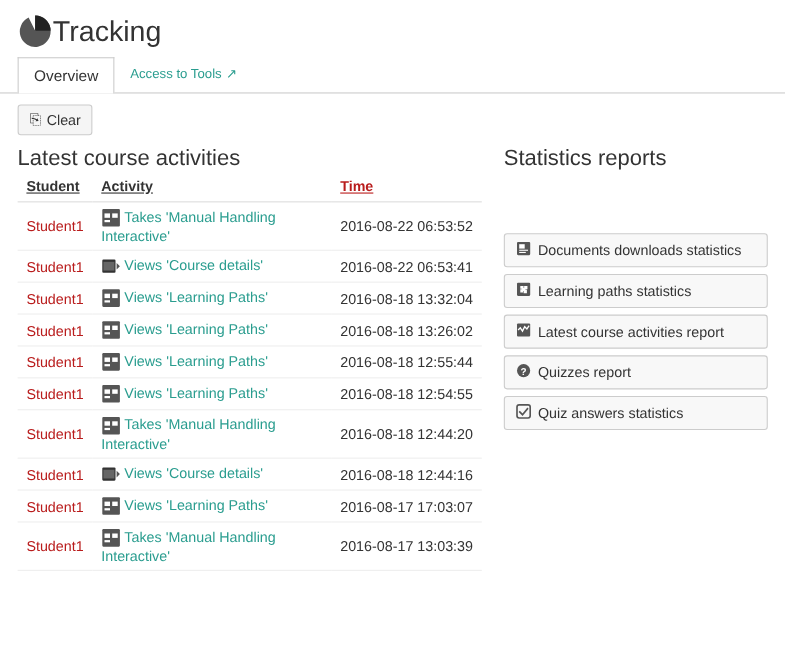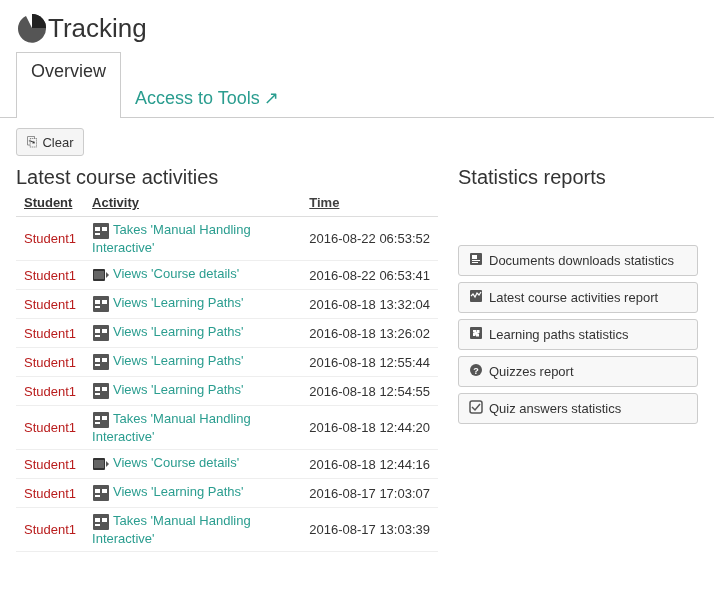--- a/index.html
+++ b/index.html
@@ -2,23 +2,23 @@
 <html><head>
   <meta charset="utf-8">
   <style>
     * { box-sizing: border-box; margin: 0; padding: 0; }
     body { font-family: Arial, sans-serif; font-size: 14px; color: #333; background: #fff; width: 714px; min-height: 609px; }
 
     .header { display: flex; align-items: center; padding: 12px 16px 8px 16px; text-align: right; }
     .header-title { font-size: 26px; font-weight: normal; color: #333; }
 
     .tabs { display: flex; border-bottom: 1px solid #ccc; padding: 0 16px; }
-    .tab { padding: 8px 14px; font-size: 18px; cursor: pointer; border: 1px solid transparent; border-bottom: none; margin-bottom: -1px; color: #333; background: #fff; }
+    .tab { padding: 8px 14px; font-size: 14px; cursor: pointer; border: 1px solid transparent; border-bottom: none; margin-bottom: -1px; color: #333; background: #fff; }
     .tab.active { border-color: #ccc; border-bottom-color: #fff; background: #fff; }
-    .tab-link { display: flex; align-items: center; gap: 4px; color: #2a9d8f; text-decoration: none; cursor: pointer; padding: 8px 14px; font-size: 18px; margin-top: 27px; }
+    .tab-link { display: flex; gap: 4px; color: #2a9d8f; text-decoration: none; cursor: pointer; padding: 8px 14px; font-size: 12px; }
 
     .toolbar { padding: 10px 16px; }
     .btn-clear { display: flex; align-items: center; gap: 5px; padding: 5px 10px; border: 1px solid #ccc; background: #f5f5f5; cursor: pointer; border-radius: 3px; font-size: 13px; color: #333; }
 
     .content { display: flex; padding: 0 16px; gap: 20px; }
 
     .left-panel { flex: 1; }
     .right-panel { width: 240px; }
 
     .section-title { font-size: 20px; font-weight: normal; color: #333; }
@@ -68,21 +68,21 @@
 </div>
 
 <div class="content">
   <div class="left-panel">
     <h2 class="section-title">Latest course activities</h2>
     <table>
       <thead>
         <tr>
           <th>Student</th>
           <th>Activity</th>
-          <th style="color:#404040;">Time</th>
+          <th style="color:#b91c1c;">Time</th>
         </tr>
       </thead>
       <tbody id="activities-tbody">
       <tr>
             <td><a class="student-link">Student1</a></td>
             <td><svg width="18" height="18" viewBox="0 0 18 18" style="vertical-align:middle;margin-right:3px;">
                 <rect x="1" y="1" width="16" height="16" rx="1" fill="#555"></rect>
                 <rect x="3" y="5" width="5" height="4" fill="#fff"></rect>
                 <rect x="10" y="5" width="5" height="4" fill="#fff"></rect>
                 <rect x="3" y="11" width="5" height="2" fill="#fff"></rect>
@@ -189,30 +189,30 @@
               <rect x="1" y="1" width="12" height="12" rx="1" fill="#555"></rect>
               <rect x="3" y="3" width="5" height="4" fill="#fff"></rect>
               <rect x="3" y="8" width="8" height="1" fill="#fff"></rect>
               <rect x="3" y="10" width="6" height="1" fill="#fff"></rect>
             </svg></span>
           <span>Documents downloads statistics</span>
         </button>
         <button class="stat-btn">
           <span><svg width="14" height="14" viewBox="0 0 14 14">
               <rect x="1" y="1" width="12" height="12" rx="1" fill="#555"></rect>
+              <path d="M4 4h3v1.5c0 .5.5.5.5 0V4h3v3H9c-.5 0-.5.5 0 .5H10v3H7V9c0-.5-.5-.5-.5 0V10H4V7h1c.5 0 .5-.5 0-.5H4V4z" fill="#fff"></path>
+            </svg></span>
+          <span>Learning paths statistics</span>
+        </button>
+        <button class="stat-btn">
+          <span><svg width="14" height="14" viewBox="0 0 14 14">
+              <rect x="1" y="1" width="12" height="12" rx="1" fill="#555"></rect>
               <polyline points="2,7 4,5 6,8 8,4 10,6 12,3" fill="none" stroke="#fff" stroke-width="1.2"></polyline>
             </svg></span>
           <span>Latest course activities report</span>
-        </button>
-        <button class="stat-btn">
-          <span><svg width="14" height="14" viewBox="0 0 14 14">
-              <rect x="1" y="1" width="12" height="12" rx="1" fill="#555"></rect>
-              <path d="M4 4h3v1.5c0 .5.5.5.5 0V4h3v3H9c-.5 0-.5.5 0 .5H10v3H7V9c0-.5-.5-.5-.5 0V10H4V7h1c.5 0 .5-.5 0-.5H4V4z" fill="#fff"></path>
-            </svg></span>
-          <span>Learning paths statistics</span>
         </button>
         <button class="stat-btn">
           <span><svg width="14" height="14" viewBox="0 0 14 14">
               <circle cx="7" cy="7" r="6" fill="#555"></circle>
               <text x="7" y="11" text-anchor="middle" fill="#fff" font-size="9" font-weight="bold">?</text>
             </svg></span>
           <span>Quizzes report</span>
         </button>
         <button class="stat-btn">
           <span><svg width="14" height="14" viewBox="0 0 14 14">

